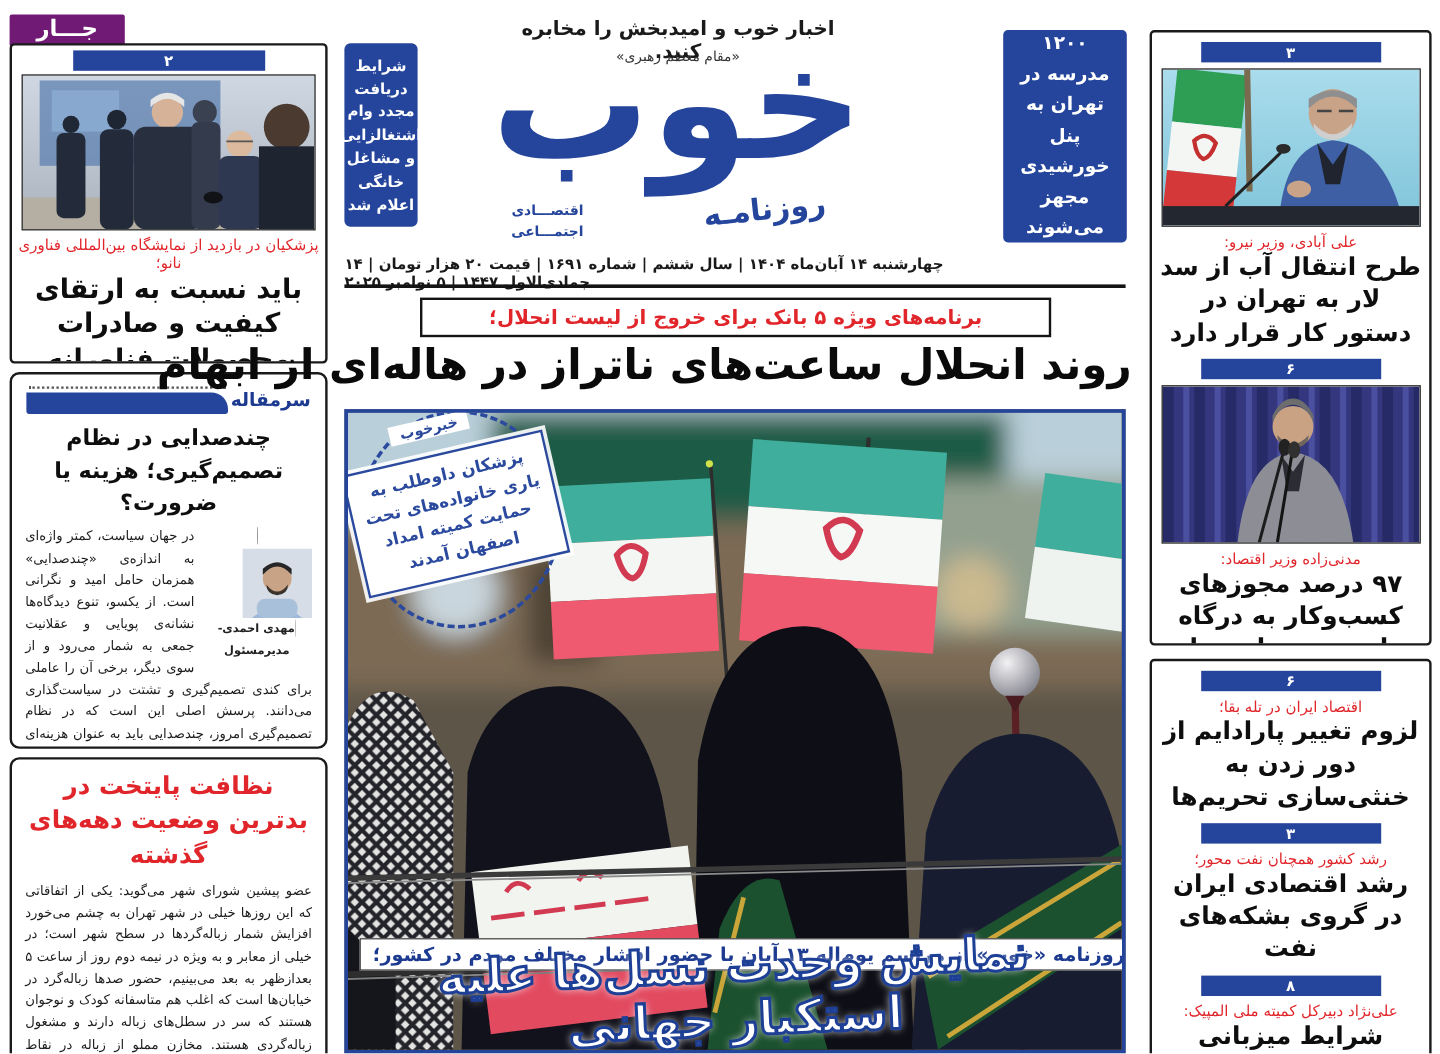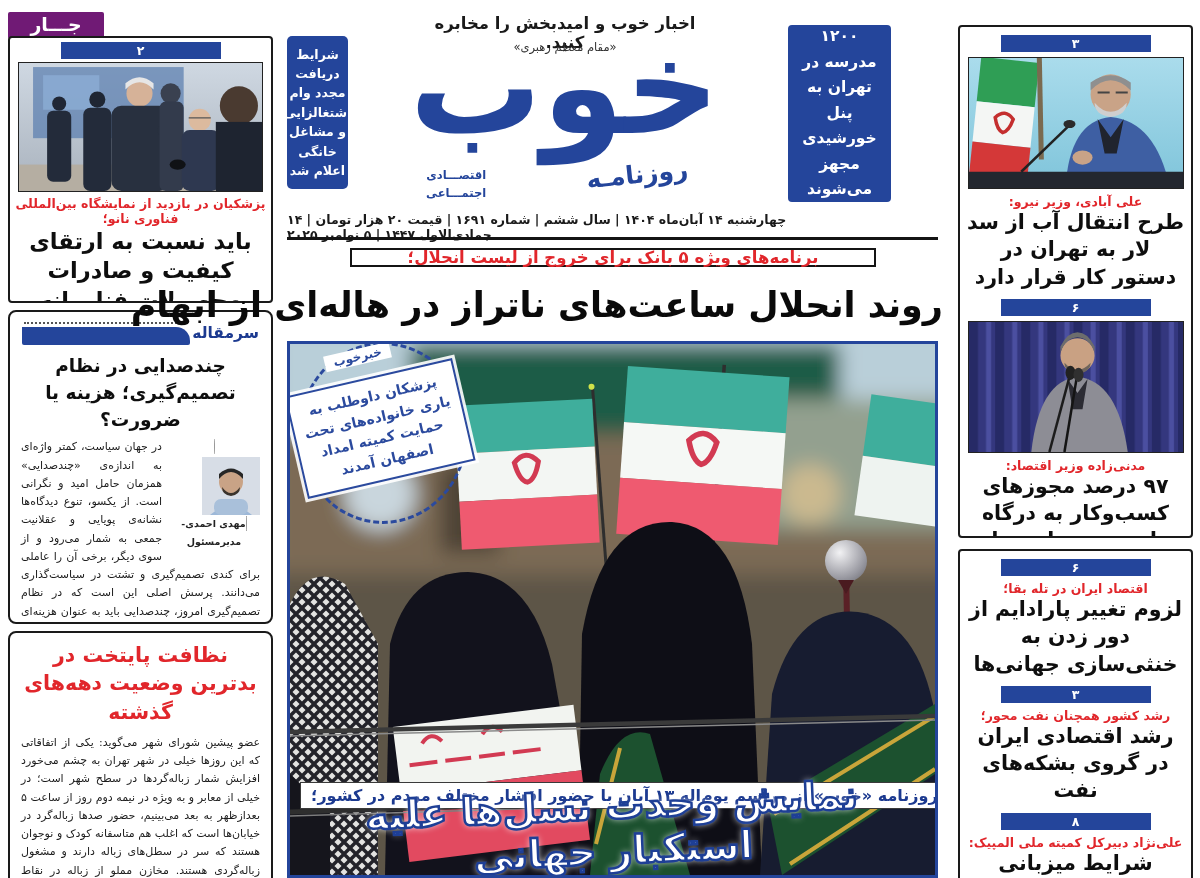--- a/index.html
+++ b/index.html
@@ -5,21 +5,21 @@
   html,body{margin:0;padding:0;background:#fff;}
   .page{position:relative;width:1200px;height:878px;background:#fff;overflow:hidden;
         font-family:"DejaVu Sans",sans-serif;direction:rtl;color:#111;}
   .abs{position:absolute;box-sizing:border-box;}
   
   .jar{left:8px;top:12px;width:96px;height:27px;background:#701a75;color:#fff;
        font-weight:bold;font-size:19px;text-align:center;line-height:25px;border-radius:2px;}
   
   .pagebar{background:#24459b;color:#fff;font-weight:bold;font-size:12.5px;
            text-align:center;line-height:17px;height:17px;}
-  .kicker-red{color:#e1262b;font-weight:bold;font-size:12.5px;text-align:center;}
+  .kicker-red{color:#e1262b;font-weight:normal;font-size:12.5px;text-align:center;}
   .headline{font-weight:bold;color:#0e0e0e;text-align:center;}
   .frame{border:2px solid #1a1a1a;border-radius:4px;background:#fff;overflow:hidden;}
   .photo-frame{border:1.5px solid #222;overflow:hidden;background:#ccc;}
   .photo-frame svg{display:block;width:100%;height:100%;}
   
   .lbox1{left:8px;top:36px;width:265px;height:267px;}
   .lbox2{left:8px;top:310px;width:265px;height:314px;border-radius:8px;}
   .lbox3{left:8px;top:631px;width:265px;height:300px;border-radius:8px;}
   .l-bar{width:160px;margin:4px auto 3px;}
   .l-photo{width:243px;height:128px;margin:2px auto 4px;}
@@ -34,33 +34,33 @@
   .author{float:right;width:92px;text-align:center;margin:0 0 2px 6px;}
   .author .pic{width:58px;height:58px;margin:0 auto;border-radius:50%;overflow:hidden;border:1px solid #999;}
   .author .pic svg{display:block;}
   .author .nm{font-size:9.5px;font-weight:bold;color:#222;margin-top:2px;}
   .city-headline{color:#e1262b;font-size:20.5px;line-height:1.38;padding:8px 8px 2px;}
   .city-body{padding:6px 11px 0;font-size:11px;line-height:1.66;text-align:justify;color:#1c1c1c;}
   
   .m-leftbox{left:287px;top:36px;width:61px;height:153px;background:#24459b;border-radius:5px;
              color:#fff;font-weight:bold;font-size:12.5px;text-align:center;
              display:flex;align-items:center;justify-content:center;line-height:1.55;padding:3px;}
-  .m-rightbox{left:788px;top:25px;width:103px;height:177px;background:#24459b;border-radius:4px;
+  .m-rightbox{left:836px;top:25px;width:103px;height:177px;background:#24459b;border-radius:4px;
               color:#fff;font-weight:bold;font-size:15.5px;text-align:center;
               display:flex;align-items:center;justify-content:center;line-height:1.65;padding:20px;}
   .slogan{left:430px;top:14px;width:270px;text-align:center;font-weight:bold;font-size:16.5px;color:#1a1a1a;}
   .slogan-src{left:430px;top:40px;width:270px;text-align:center;font-size:11.5px;color:#333;}
   .logo{left:410px;top:18px;width:310px;text-align:center;font-size:132px;font-weight:bold;
         color:#24459b;line-height:1.05;letter-spacing:-4px;}
   .logo-sub{left:586px;top:160px;font-size:25px;font-weight:bold;color:#24459b;transform:rotate(-6deg);}
   .logo-tags{left:426px;top:166px;font-size:11.5px;font-weight:bold;color:#24459b;line-height:1.6;text-align:right;}
   .dateline{left:287px;top:212px;width:508px;text-align:left;font-weight:bold;font-size:12.5px;color:#1a1a1a;}
   .rule{left:287px;top:237px;width:651px;height:3px;background:#141414;}
   
-  .lead-kicker{left:350px;top:248px;width:526px;height:19px;border:2px solid #141414;
+  .lead-kicker{left:350px;top:248px;width:526px;height:33px;border:2px solid #141414;
                display:flex;align-items:center;justify-content:center;
                color:#e1262b;font-weight:bold;font-size:16.5px;background:#fff;}
   .lead-headline{left:283px;top:285px;width:660px;text-align:center;font-weight:bold;
                  font-size:35px;color:#0a0a0a;white-space:nowrap;}
   
   .main-photo{left:287px;top:341px;width:651px;height:537px;border:3px solid #24459b;background:#555;overflow:hidden;}
   .main-photo > svg{display:block;width:100%;height:100%;}
   .stamp-circle{left:8px;top:-2px;width:170px;height:182px;border:3.5px dashed #2b4a9e;border-radius:50%;}
   .stamp-tag{left:34px;top:5px;background:#fff;color:#2b4a9e;font-weight:bold;font-size:12px;
              padding:1px 9px;transform:rotate(-13deg);}
@@ -319,21 +319,21 @@
         <ellipse cx="109" cy="52" rx="5" ry="7" fill="#303030"></ellipse>
       </svg>
     </div>
     <div class="kicker-red r-kicker">مدنی‌زاده وزیر اقتصاد:</div>
     <div class="headline r-headline">۹۷ درصد مجوزهای کسب‌وکار به درگاه ملی مجوزها متصل شده است</div>
   </div>
 
   <div class="abs frame rboxB">
     <div class="pagebar r-bar">۶</div>
     <div class="kicker-red">اقتصاد ایران در تله بقا؛</div>
-    <div class="headline r-headline">لزوم تغییر پارادایم از دور زدن به خنثی‌سازی جهانی‌ها</div>
+    <div class="headline r-headline">لزوم تغییر پارادایم از دور زدن به خنثی‌سازی تحریم‌ها</div>
     <div class="pagebar r-bar">۳</div>
     <div class="kicker-red">رشد کشور همچنان نفت محور؛</div>
     <div class="headline r-headline">رشد اقتصادی ایران در گروی بشکه‌های نفت</div>
     <div class="pagebar r-bar">۸</div>
     <div class="kicker-red">علی‌نژاد دبیرکل کمیته ملی المپیک:</div>
     <div class="headline r-headline">شرایط میزبانی بازی‌های کشورهای اسلامی را داریم</div>
   </div>
 
 </div>
 

